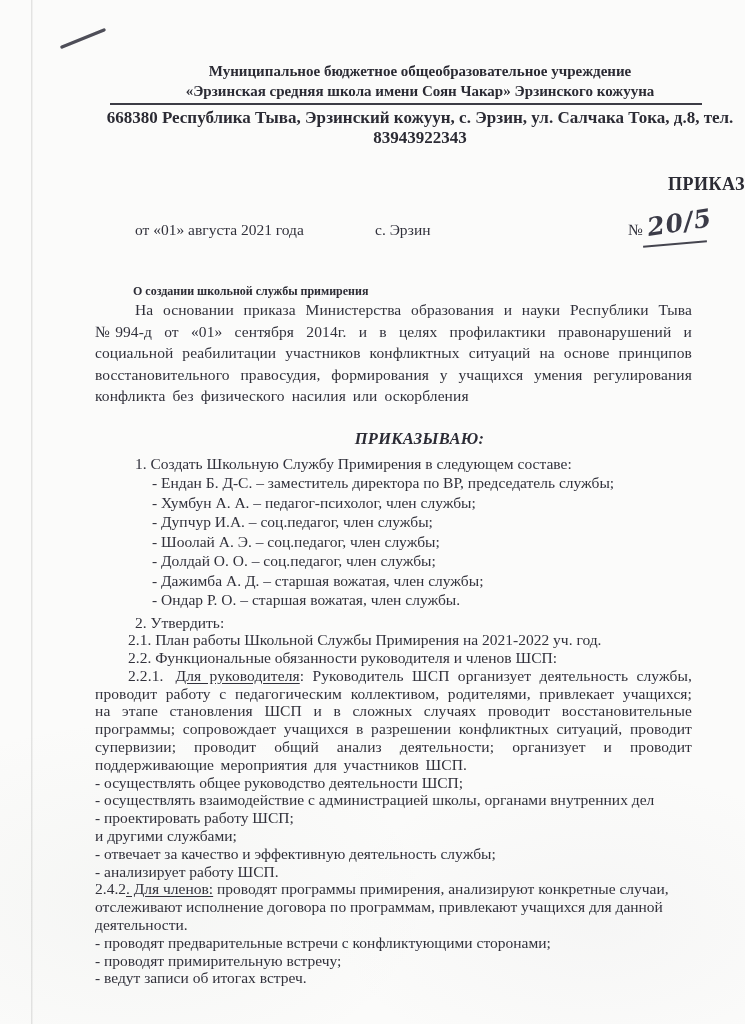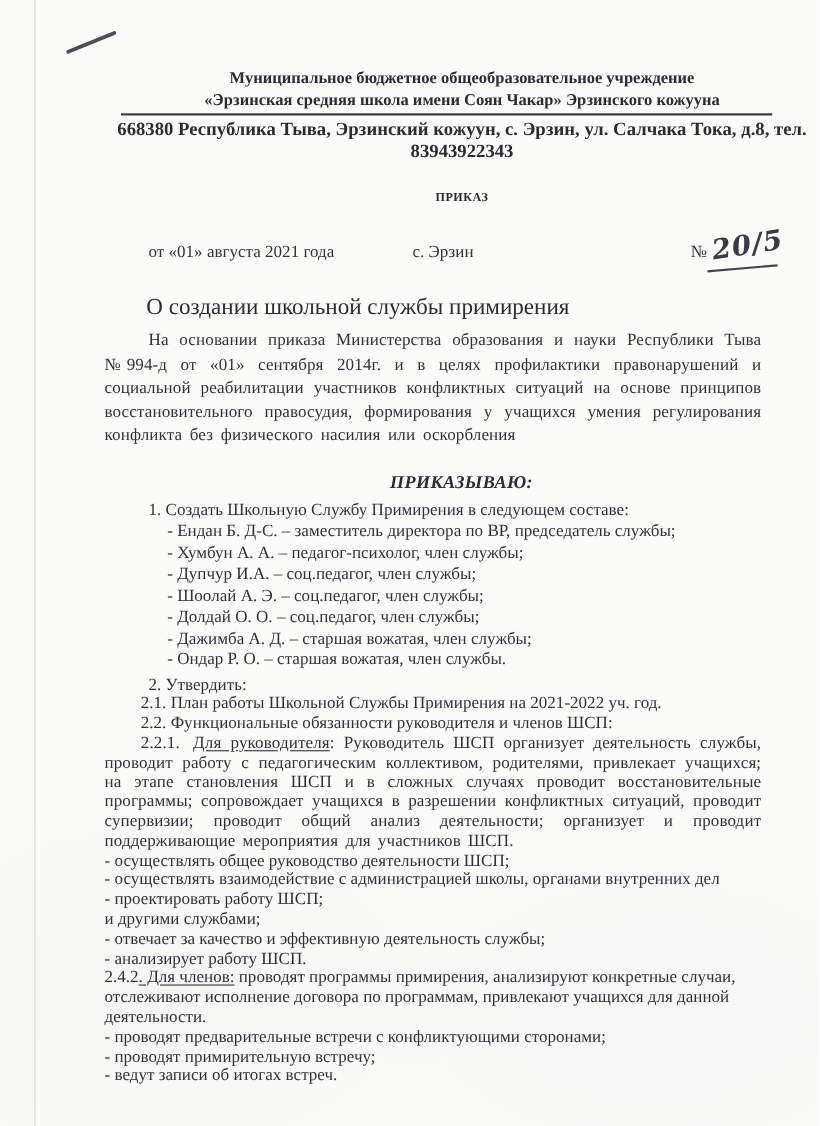--- a/index.html
+++ b/index.html
@@ -24,38 +24,38 @@
     position:absolute;left:95px;top:62px;width:650px;
     text-align:center;font-weight:700;font-size:15px;line-height:19.5px;color:#2b2b34;
   }
   .rule{position:absolute;left:110px;top:103px;width:592px;height:2px;background:#3c3c45;}
   .address{
     position:absolute;left:95px;top:108px;width:650px;
     text-align:center;font-weight:700;font-size:17px;color:#2b2b34;
   }
   .title{
     position:absolute;left:95px;top:174px;width:650px;
-    text-align:center;font-weight:700;font-size:11px;letter-spacing:0.5px;color:#2b2b34;font-family:Liberation Serif, serif;
+    text-align:right;font-weight:700;font-size:18px;letter-spacing:0.5px;color:#2b2b34;font-family:Liberation Serif, serif;
   }
   .meta{position:absolute;left:95px;top:221px;width:608px;height:40px;font-size:15.5px;}
   .meta .date{position:absolute;left:40px;top:0;}
   .meta .place{position:absolute;left:280px;top:0;}
   .meta .numsign{position:absolute;left:533px;top:0;}
   .meta .hand{
     position:absolute;left:552px;top:-13px;
     font-family:"DejaVu Serif","Liberation Serif",serif;
     font-style:italic;font-weight:700;font-size:25px;color:#3b3b47;
     transform:rotate(-9deg);letter-spacing:1px;
   }
   .meta .handline{
     position:absolute;left:548px;top:22px;width:64px;height:2px;
     background:#45454f;transform:rotate(-5deg);
   }
-  .subject{position:absolute;left:95px;top:266px;width:597px;padding-left:38px;box-sizing:border-box;
-    font-weight:400;font-size:21px;color:#2b2b34;}
+  .subject{position:absolute;left:95px;top:284px;width:597px;padding-left:38px;box-sizing:border-box;
+    font-weight:700;font-size:12px;color:#2b2b34;}
   .body{position:absolute;left:95px;top:299px;width:597px;font-size:15.5px;line-height:21.5px;}
   .preamble{margin:0;text-align:justify;text-indent:40px;word-spacing:3px;letter-spacing:0.1px;}
   .orderword{
     margin:21px 0 5px;padding-left:52px;text-align:center;
     font-weight:700;font-size:16.5px;line-height:21px;color:#2b2b34;letter-spacing:0.3px;font-style:italic;
   }
   .i1t{padding-left:40px;line-height:19.5px;}
   .member{padding-left:57px;line-height:19.5px;}
   .sec2{margin-top:4px;line-height:17.8px;}
   .i2t{padding-left:40px;}

